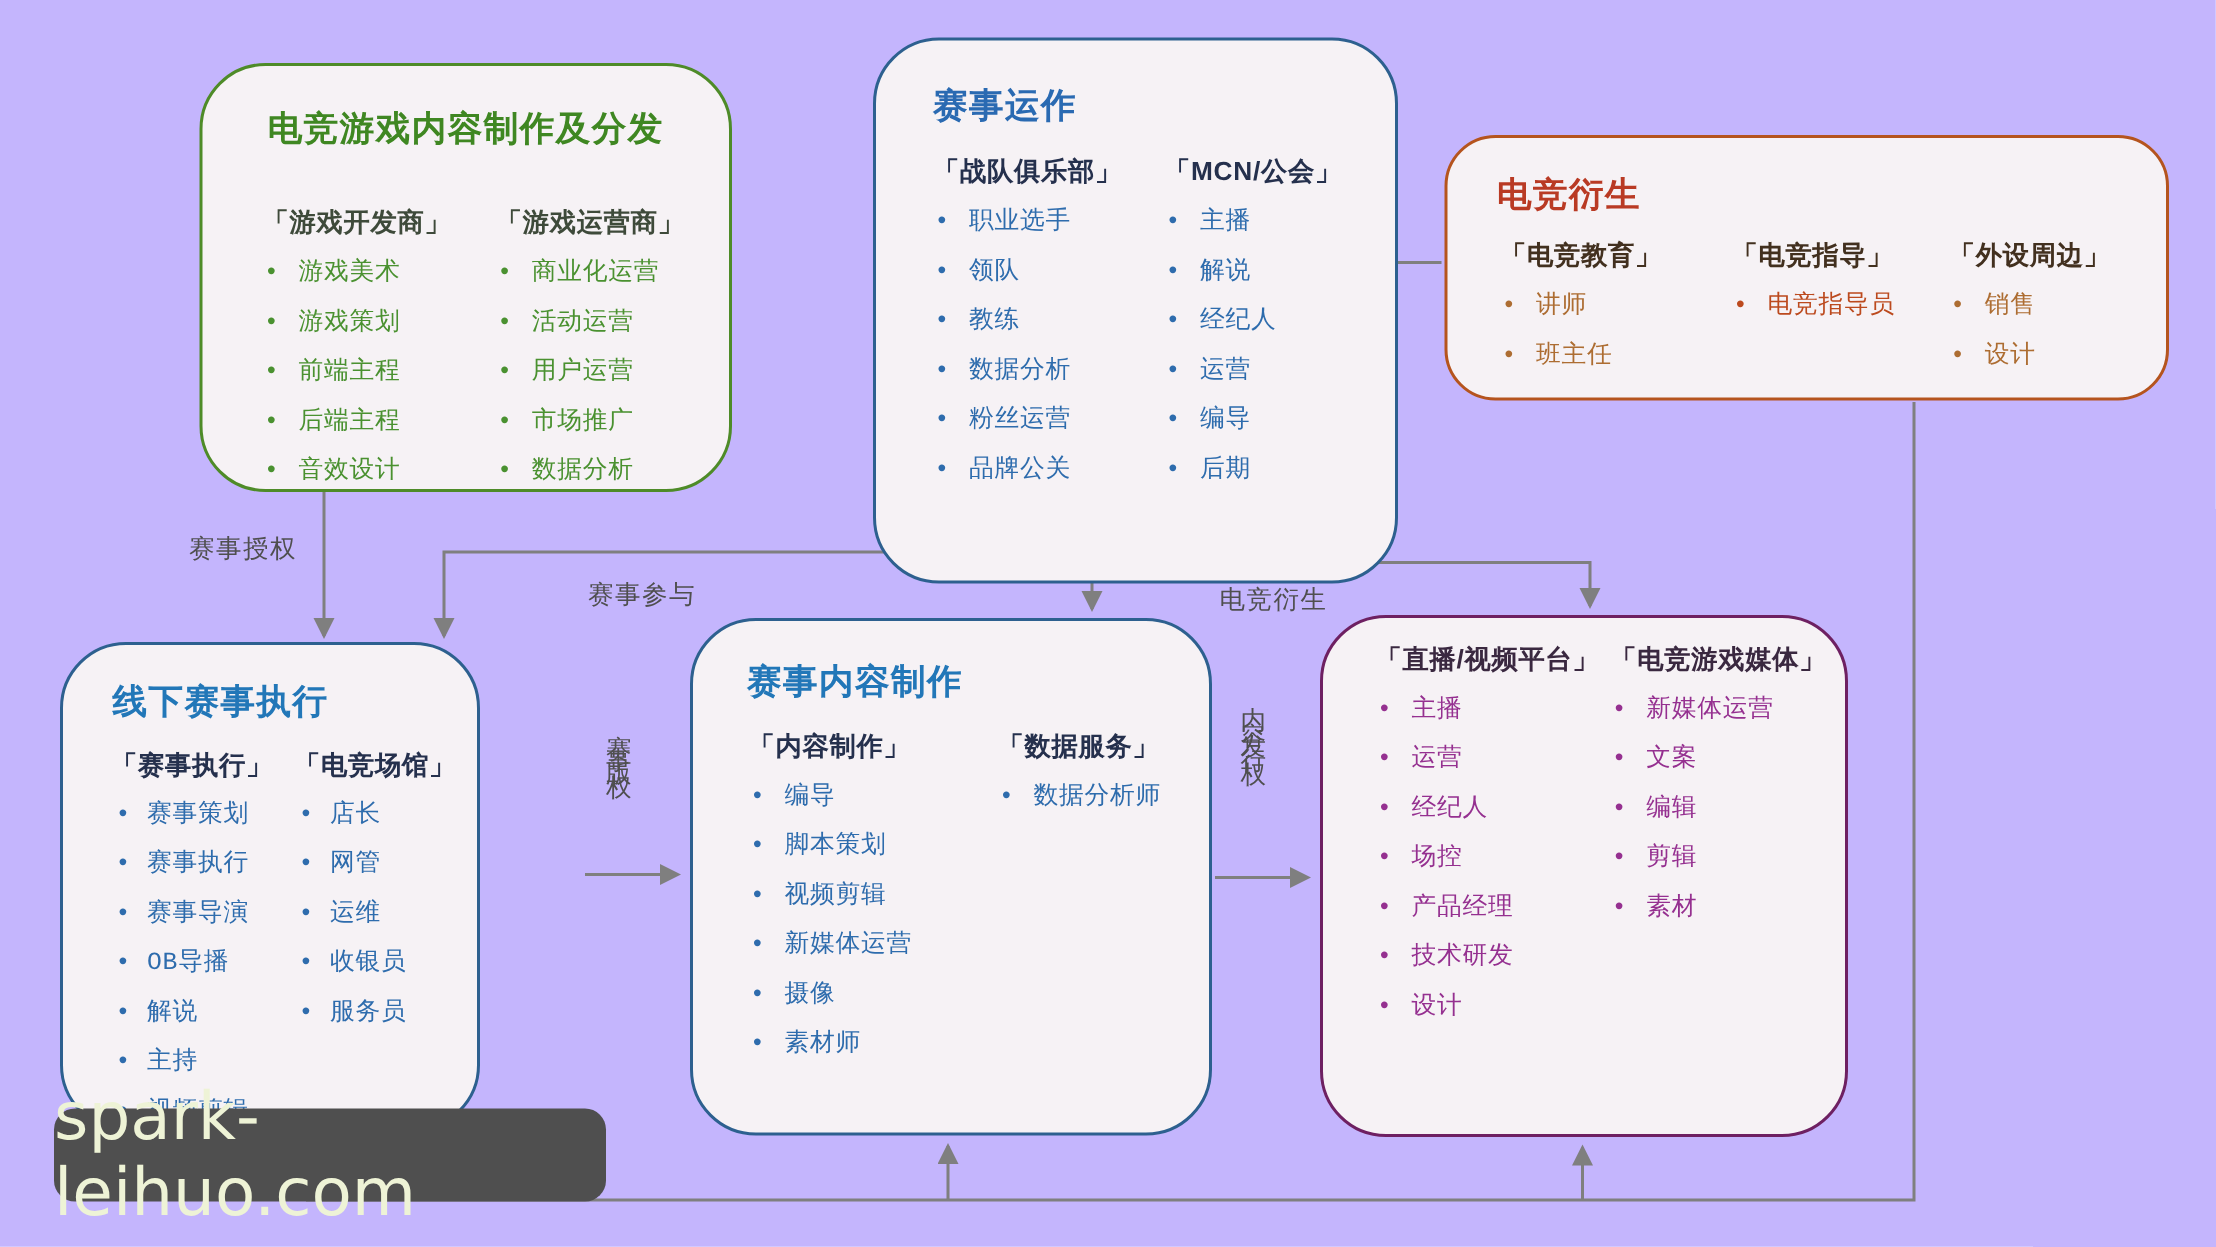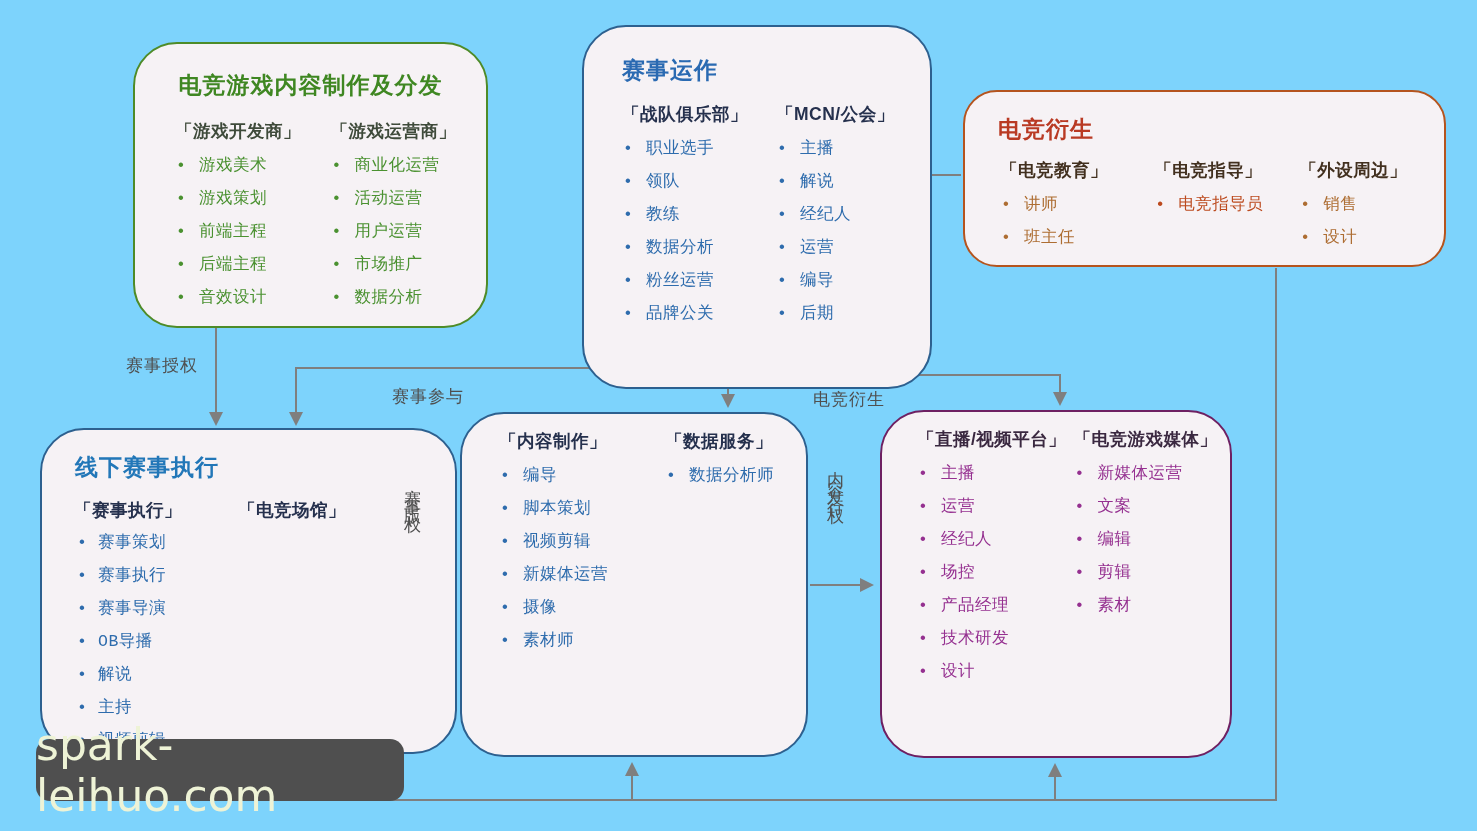--- a/index.html
+++ b/index.html
@@ -12,34 +12,34 @@
   .cols{display:flex;}
   .col{box-sizing:border-box;}
   .col-header{font-weight:bold;font-size:17.5px;color:var(--header-color,#222);margin:0 0 11px 0;letter-spacing:.5px;}
   ul.items{list-style:none;margin:0;padding:0;color:var(--item-color,#444);font-size:16.5px;}
   ul.items li{position:relative;padding-left:24px;margin-bottom:13px;line-height:20px;letter-spacing:.5px;}
   ul.items li::before{content:"•";position:absolute;left:3px;top:0;}
 
   #box1{left:133px;top:42px;width:355px;height:286px;}
   #box1 .box-title{text-align:center;margin-top:26px;}
   #box1 .cols{margin:18px 0 0 40px;}
-  #box1 .col{width:158px;}
+  #box1 .col{width:158px;margin-top:17px;}
 
   #box2{left:582px;top:25px;width:350px;height:364px;}
   #box2 .box-title{margin:28px 0 0 38px;}
   #box2 .cols{margin:16px 0 0 38px;}
   #box2 .col{width:164px;}
 
   #box3{left:963px;top:90px;width:483px;height:177px;border-radius:34px;}
   #box3 .box-title{margin:22px 0 0 33px;}
   #box3 .cols{margin:13px 0 0 35px;}
   #box3 .col{width:162px;}
   #box3 .col + .col{width:152px;}
 
-  #box4{left:40px;top:428px;width:417px;height:326px;}
+  #box4{left:40px;top:428px;width:280px;height:326px;}
   #box4 .box-title{margin:22px 0 0 33px;}
   #box4 .cols{margin:15px 0 0 32px;}
   #box4 .col{width:164px;font-family:Liberation Mono, monospace;}
 
   #box5{left:460px;top:412px;width:348px;height:345px;}
   #box5 .box-title{margin:25px 0 0 36px;}
   #box5 .cols{margin:15px 0 0 37px;gap:25px;}
   #box5 .col{width:160px;}
 
   #box6{left:880px;top:410px;width:352px;height:348px;}
@@ -54,21 +54,21 @@
   .edge-label{position:absolute;font-weight:normal;font-size:17px;color:#4f4f4f;letter-spacing:1px;}
   .edge-label.vertical{writing-mode:vertical-rl;text-orientation:upright;letter-spacing:9px;}
 
   
   #watermark{position:absolute;left:36px;top:739px;width:368px;height:62px;background:#4f4f4f;border-radius:14px;
     display:flex;align-items:center;justify-content:center;color:#eef3d6;font-size:44px;font-family:"DejaVu Sans",sans-serif;z-index:10;}
 </style>
 </head>
 <body>
 
-<div id="canvas" style="background: #7dd3fc; --connector: #7f7f7f;">
+<div id="canvas" style="background: #c4b5fd; --connector: #7f7f7f;">
 
   <svg id="wires">
     <defs>
       <marker id="arw" markerWidth="8" markerHeight="8" refX="6" refY="3.5" orient="auto">
         <path d="M0,0 L7,3.5 L0,7 Z" fill="#7f7f7f"></path>
       </marker>
     </defs>
     <polyline points="216,328 216,424" marker-end="url(#arw)"></polyline>
     <polyline points="613,341 613,368 296,368 296,424" marker-end="url(#arw)"></polyline>
     <polyline points="728,341 728,406" marker-end="url(#arw)"></polyline>
@@ -171,25 +171,33 @@
             <li>赛事执行</li>
             <li>赛事导演</li>
             <li>OB导播</li>
             <li>解说</li>
             <li>主持</li>
             <li>视频剪辑</li>
           </ul>
       </div>
       <div class="col">
         <div class="col-header">「电竞场馆」</div>
+        <ul class="items">
+            <li>店长</li>
+            <li>网管</li>
+            <li>运维</li>
+            <li>收银员</li>
+            <li>服务员</li>
+          </ul>
       </div>
     </div>
   </div>
 
   <div class="box" id="box5" style="--accent: #2d608f; --title-color: #2277b8; --header-color: #25304d; --item-color: #2e6cad;">
+    <div class="box-title">赛事内容制作</div>
     <div class="cols">
       <div class="col">
         <div class="col-header">「内容制作」</div>
         <ul class="items">
             <li>编导</li>
             <li>脚本策划</li>
             <li>视频剪辑</li>
             <li>新媒体运营</li>
             <li>摄像</li>
             <li>素材师</li>

